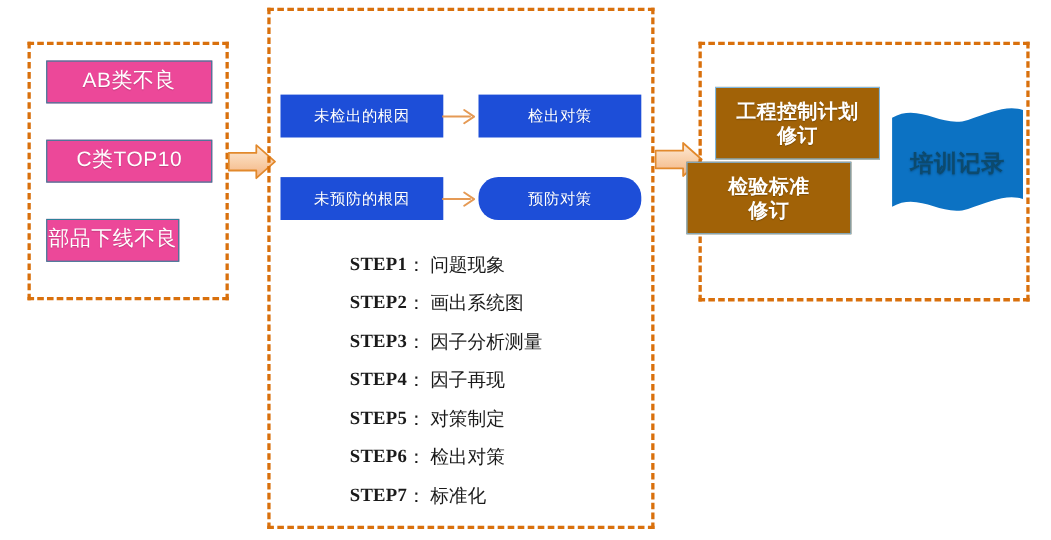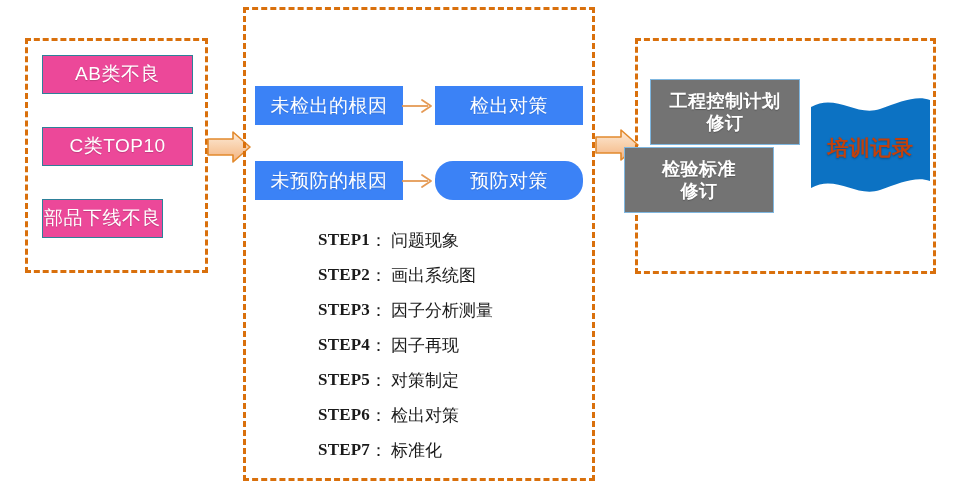--- a/index.html
+++ b/index.html
@@ -48,24 +48,24 @@
     letter-spacing: 0.5px;
     text-shadow: 0 1px 1px rgba(0,0,0,0.18);
   }
   #teal-0 { left: 42px; top: 55px;  width: 151px; height: 39px; }
   #teal-1 { left: 42px; top: 127px; width: 151px; height: 39px; }
   #teal-2 { left: 42px; top: 199px; width: 121px; height: 39px; }
 
   
   .orange-box {
     position: absolute;
-    background: #3b82f6;
+    background: #1d4ed8;
     box-sizing: border-box;
     color: #FFFFFF;
-    font-size: 19px;
+    font-size: 14px;
     display: flex;
     align-items: center;
     justify-content: center;
     text-align: center;
     letter-spacing: 0.5px;
     text-shadow: 0 1px 1px rgba(0,0,0,0.12);
   }
   #orange-cause-0  { left: 255px; top: 86px;  width: 148px; height: 39px; }
   #orange-action-0 { left: 435px; top: 86px;  width: 148px; height: 39px; }
   #orange-cause-1  { left: 255px; top: 161px; width: 148px; height: 39px; }
@@ -105,21 +105,21 @@
   }
   .step-val {
     font-family: "Liberation Serif", serif;
     font-size: 17px;
     color: #1a1a1a;
   }
 
   
   .blue-box {
     position: absolute;
-    background: #737373;
+    background: #a16207;
     border: 1px solid #7FB7E0;
     box-sizing: border-box;
     color: #FFFFFF;
     font-size: 18px;
     font-weight: 700;
     line-height: 1.25;
     display: flex;
     align-items: center;
     justify-content: center;
     text-align: center;
@@ -140,21 +140,21 @@
   #banner-wrap svg { display: block; width: 125px; height: 105px; }
   #banner-label {
     position: absolute;
     left: 0;
     top: 0;
     width: 125px;
     height: 105px;
     display: flex;
     align-items: center;
     justify-content: center;
-    color: #c2410c;
+    color: #0c4a6e;
     font-size: 21px;
     font-weight: 700;
     letter-spacing: 0.5px;
     text-shadow: 0 1px 2px rgba(0,0,0,0.3);
   }
 
   
   .block-arrow {
     position: absolute;
     width: 44px;

